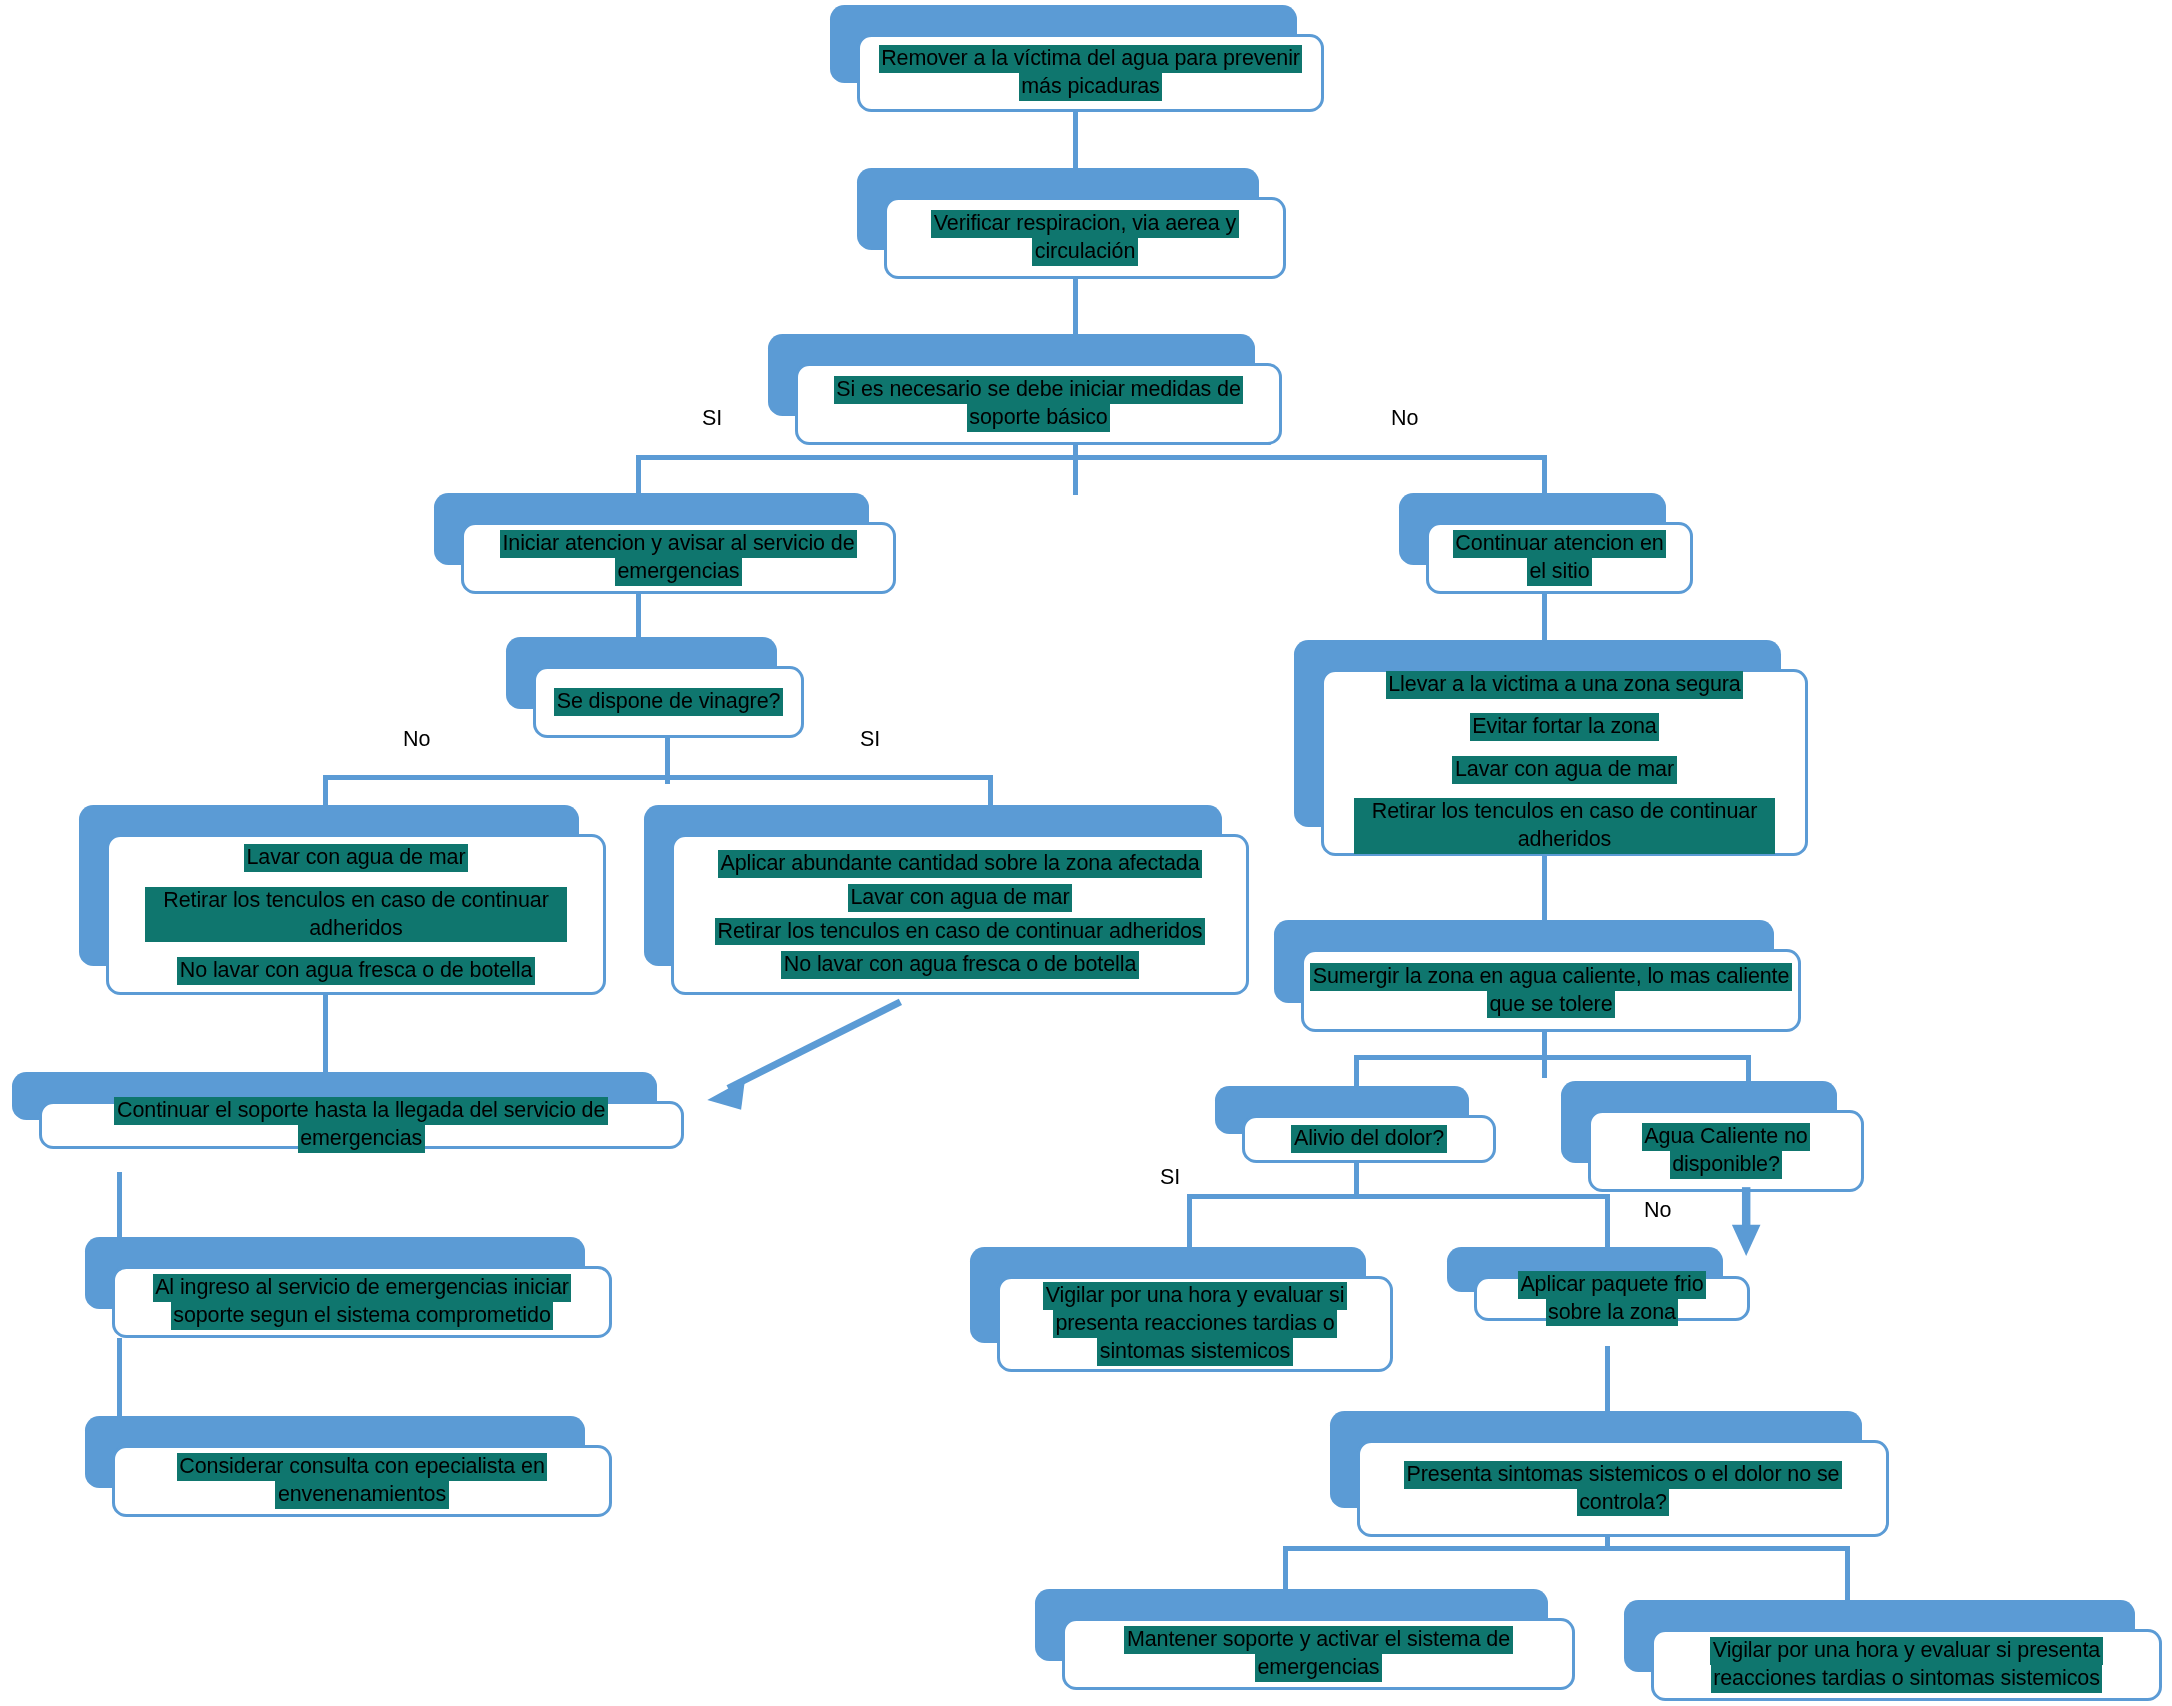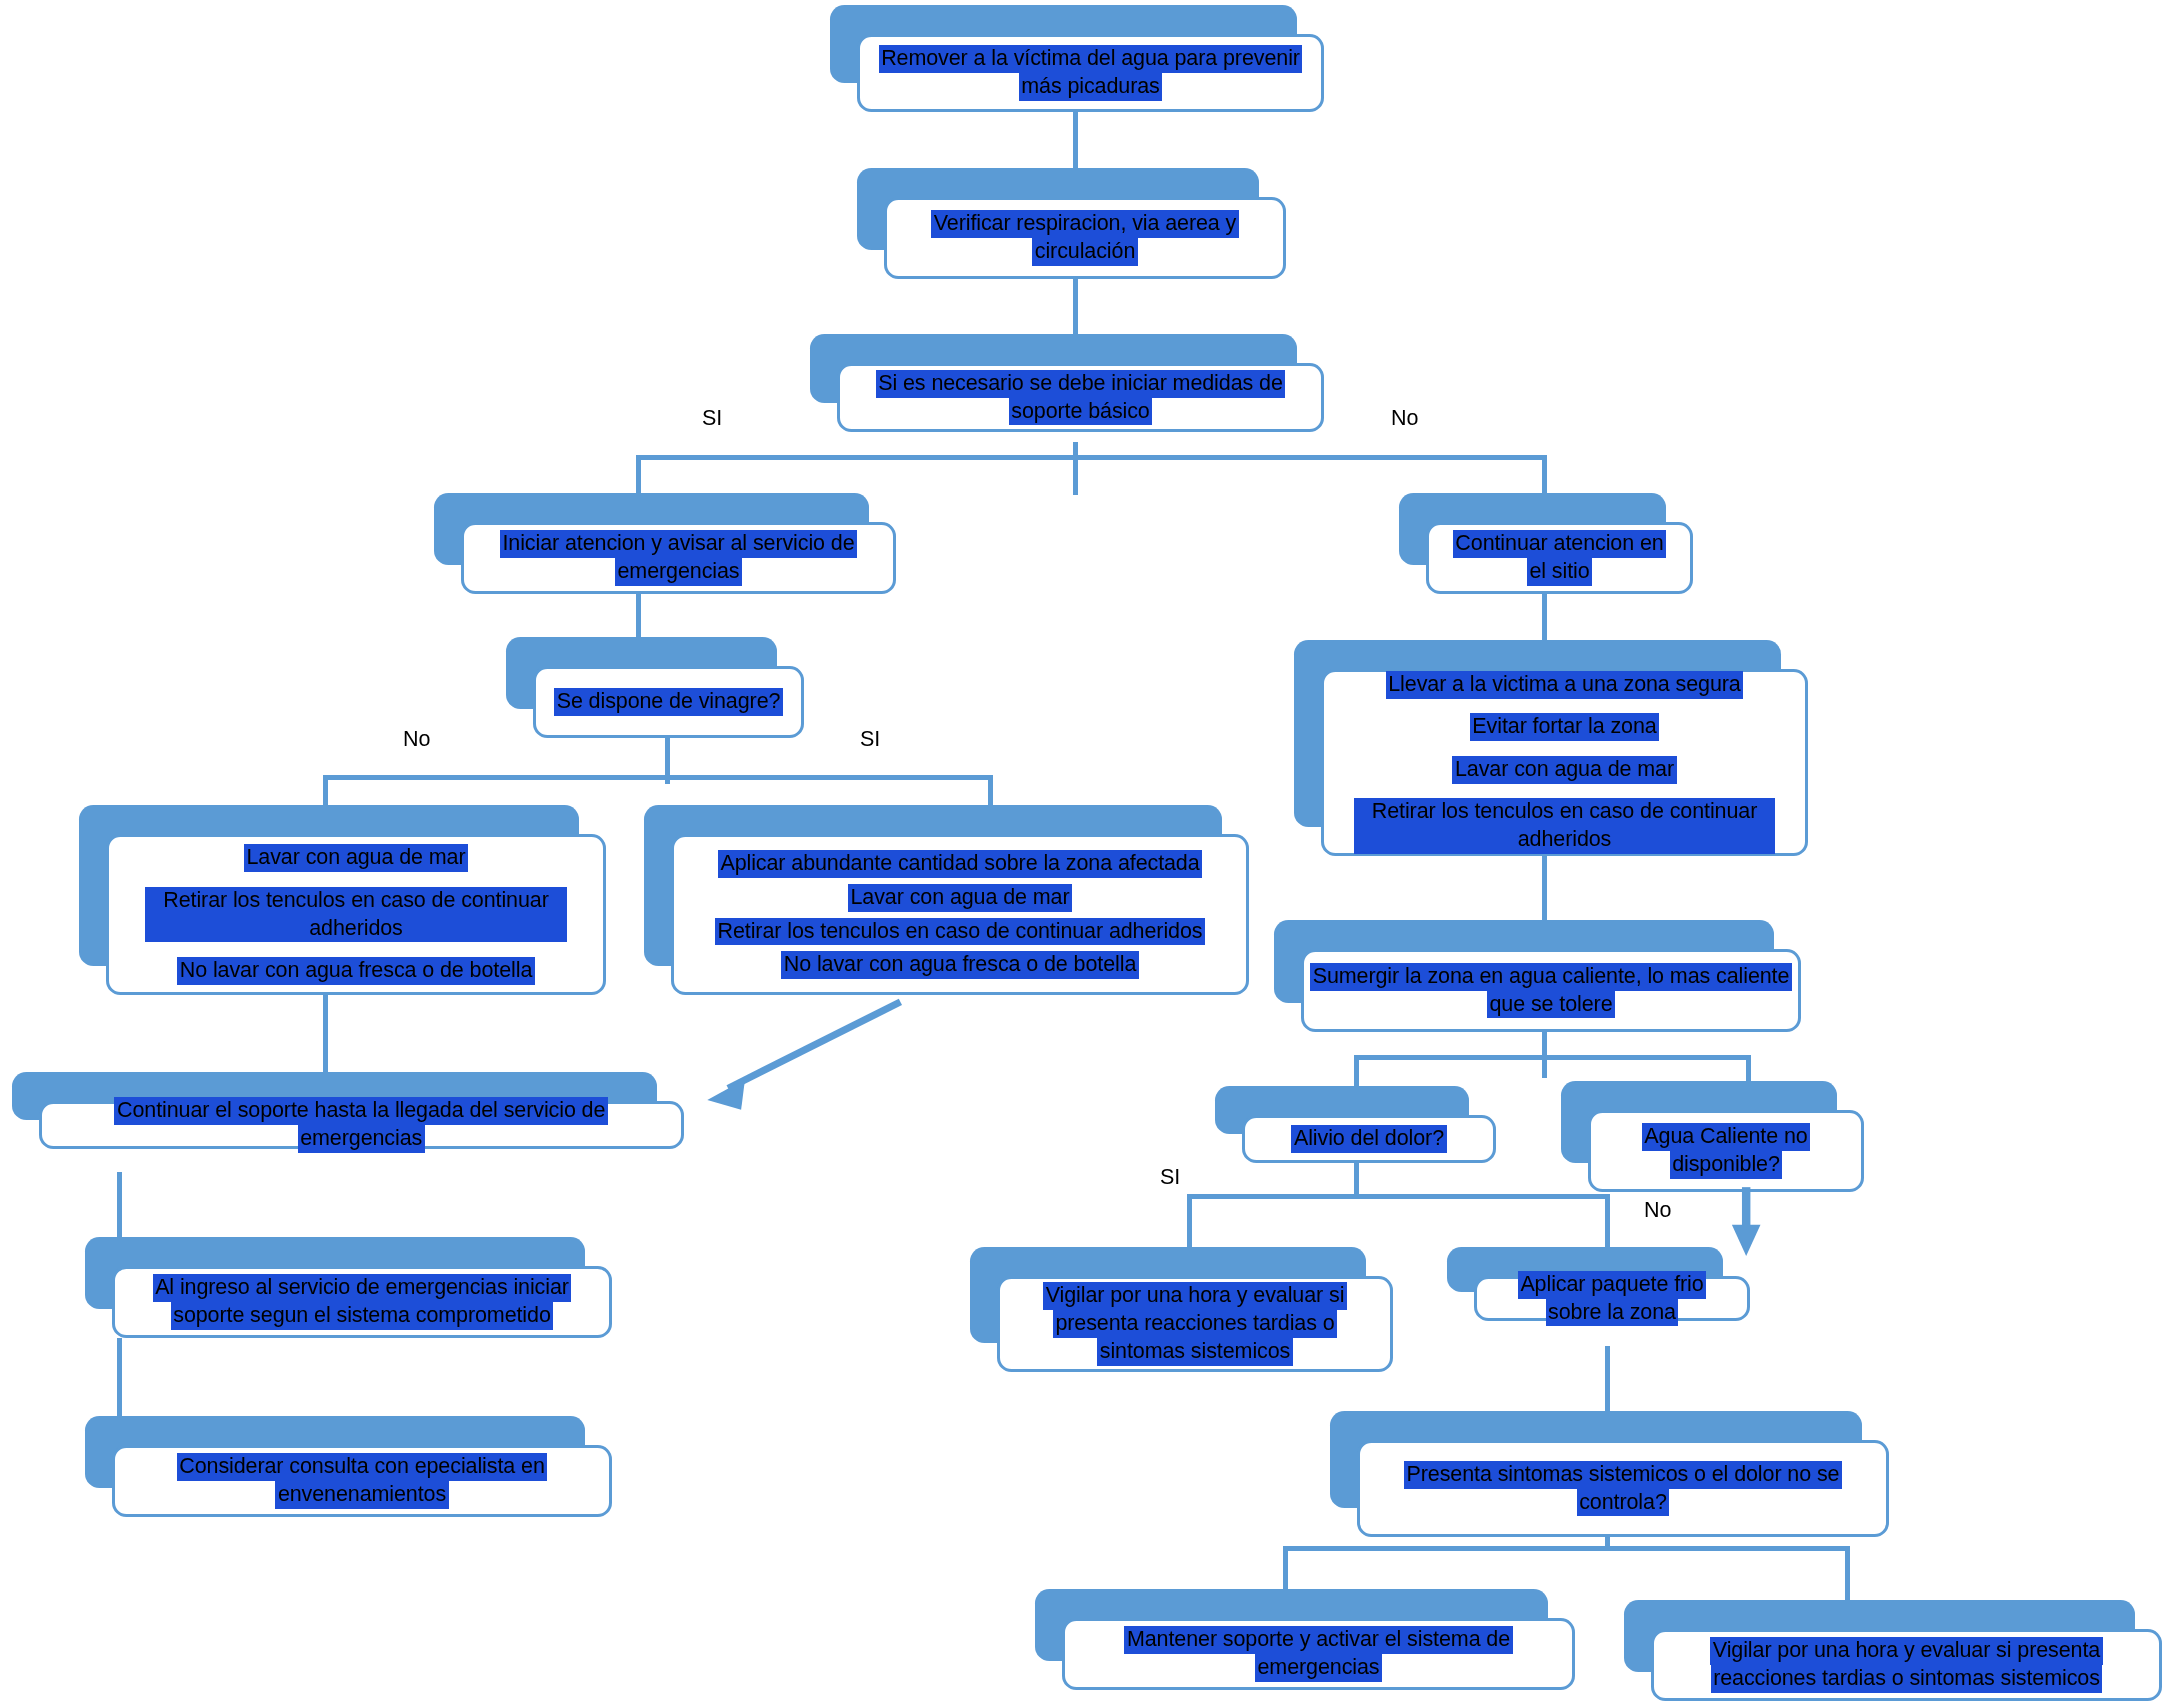--- a/index.html
+++ b/index.html
@@ -61,21 +61,21 @@
     justify-content: center;
     padding: 3.9px 10.4px;
     color: #000000;
     font-size: 21.5px;
     line-height: 1.30;
     text-align: center;
     letter-spacing: -0.1px;
   }
   .node .text .ln {
     display: block;
-    background: #1d4ed8;
+    background: #0f766e;
     padding: 0 2.6px;
     white-space: nowrap;
   }
   .node .text .ln.wrap { white-space: normal; }
   
   .node.spaced .text { gap: 14.3px; }
   .node.spaced2 .text { gap: 6px; }
 
   
   .edge-v, .edge-h {
@@ -176,21 +176,21 @@
 
   <div class="node" style="left:857px; top:168px; width:429px; height:111px;">
     <div class="plate"></div>
     <div class="card"></div>
     <div class="text">
       <span class="ln">Verificar respiracion, via aerea y</span>
       <span class="ln">circulación</span>
     </div>
   </div>
 
-  <div class="node" style="left:810px; top:334px; width:514px; height:98px;">
+  <div class="node" style="left:768px; top:334px; width:514px; height:111px;">
     <div class="plate"></div>
     <div class="card"></div>
     <div class="text">
       <span class="ln">Si es necesario se debe iniciar medidas de</span>
       <span class="ln">soporte básico</span>
     </div>
   </div>
 
   <div class="node" style="left:434px; top:493px; width:462px; height:101px;">
     <div class="plate"></div>

